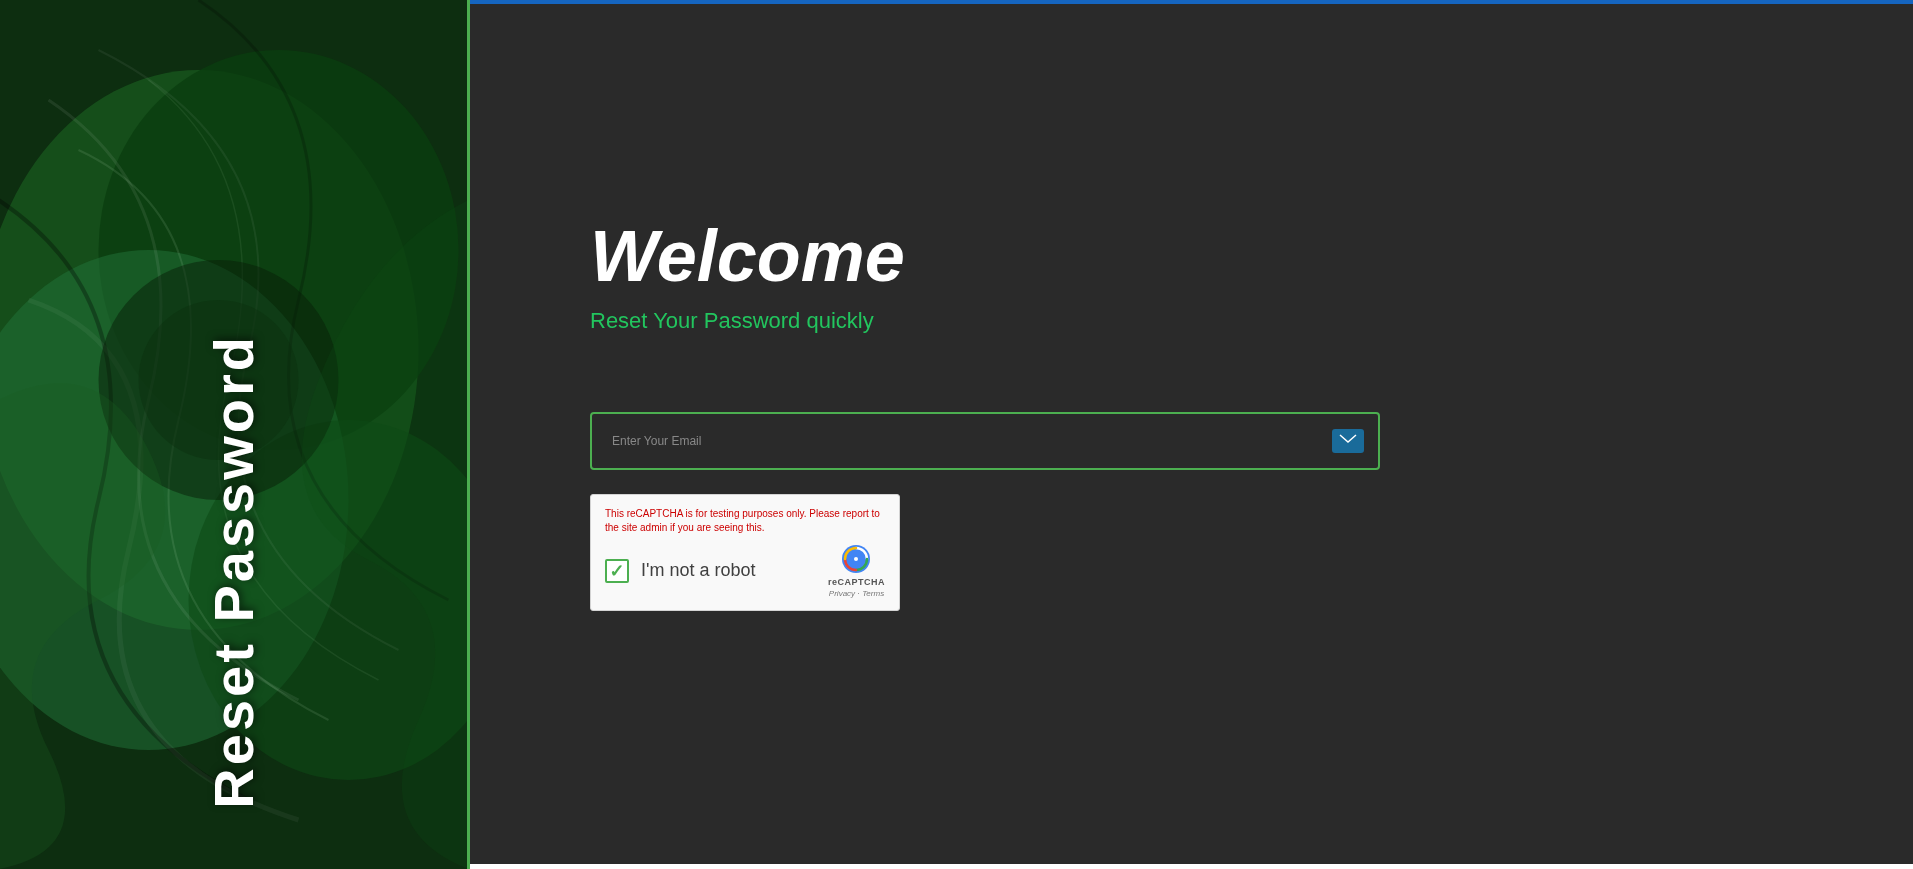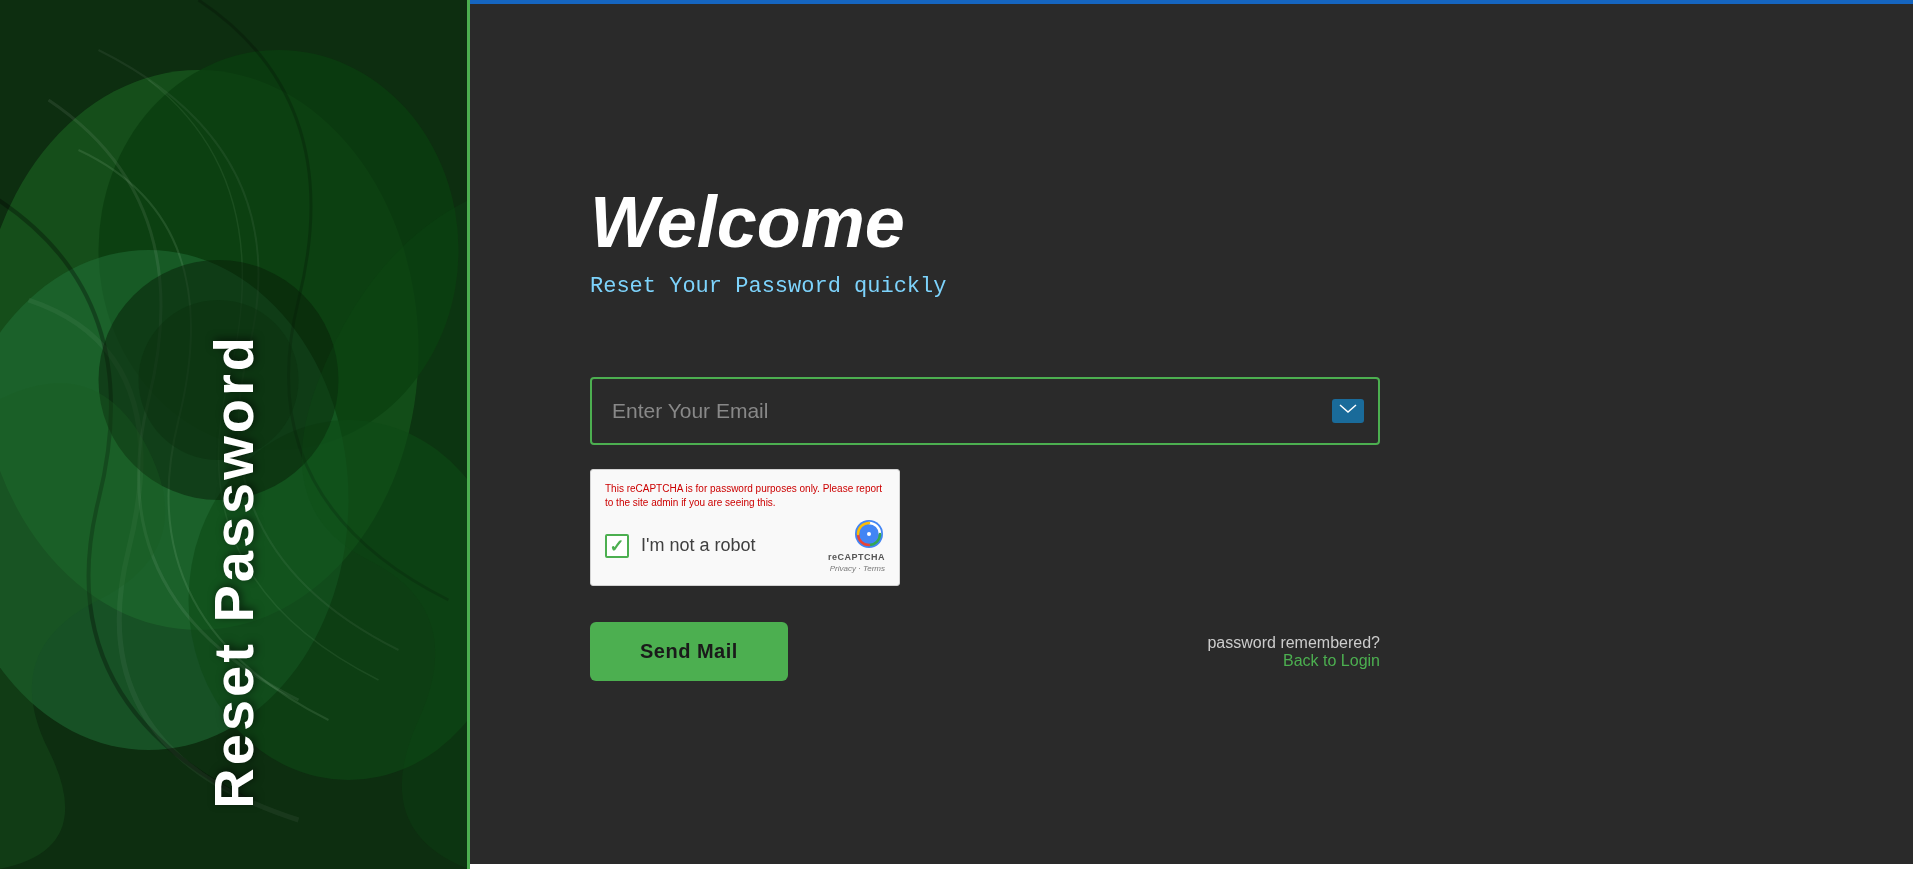--- a/index.html
+++ b/index.html
@@ -111,40 +111,39 @@
       font-size: 72px;
       font-weight: 700;
       font-style: italic;
       color: #ffffff;
       line-height: 1.1;
       margin-bottom: 12px;
     }
 
     .welcome-subtitle {
       font-size: 22px;
-      color: #7dd3fc;
+      color: #22c55e;
       margin-bottom: 78px;
-      font-family: Liberation Mono, monospace;
     }
 
     
     .email-input-wrapper {
       position: relative;
       width: 790px;
       margin-bottom: 24px;
     }
 
     .email-input {
       width: 100%;
       padding: 20px 60px 20px 20px;
       background: transparent;
       border: 2px solid #4caf50;
       border-radius: 4px;
       color: #888888;
-      font-size: 21px;
+      font-size: 12px;
       outline: none;
     }
 
     .email-input::placeholder {
       color: #888888;
     }
 
     .email-icon {
       position: absolute;
       right: 16px;
@@ -209,21 +208,21 @@
     }
 
     .recaptcha-label {
       font-size: 18px;
       color: #404040;
     }
 
     .recaptcha-logo-area {
       display: flex;
       flex-direction: column;
-      align-items: flex-end;
+      align-items: center;
       gap: 2px;
     }
 
     .recaptcha-logo {
       width: 32px;
       height: 32px;
     }
 
     .recaptcha-brand {
       font-size: 9px;
@@ -322,21 +321,21 @@
     <input type="email" class="email-input" placeholder="Enter Your Email" style="">
     <div class="email-icon">
       <svg width="18" height="14" viewBox="0 0 18 14" fill="none">
         <rect x="0" y="0" width="18" height="14" rx="2" fill="#1a6b9a"></rect>
         <path d="M1 1 L9 8 L17 1" stroke="white" stroke-width="1.5" fill="none"></path>
       </svg>
     </div>
   </div>
 
   <div class="recaptcha-wrapper">
-    <div class="recaptcha-warning">This reCAPTCHA is for password purposes only. Please report to the site admin if you are seeing this.</div>
+    <div class="recaptcha-warning">This reCAPTCHA is for testing purposes only. Please report to the site admin if you are seeing this.</div>
     <div class="recaptcha-main">
       <div class="recaptcha-left">
         <div class="recaptcha-checkbox">
           <span class="recaptcha-checkmark">✓</span>
         </div>
         <span class="recaptcha-label">I'm not a robot</span>
       </div>
       <div class="recaptcha-logo-area">
 
         <svg class="recaptcha-logo" viewBox="0 0 64 64">
@@ -347,21 +346,13 @@
           <path d="M10 32 A22 22 0 0 1 32 10" stroke="#fbbc05" stroke-width="5" fill="none" stroke-linecap="round"></path>
           <circle cx="32" cy="32" r="8" fill="#4285f4"></circle>
           <circle cx="32" cy="32" r="4" fill="white"></circle>
         </svg>
         <span class="recaptcha-brand">reCAPTCHA</span>
         <span class="recaptcha-links">Privacy · Terms</span>
       </div>
     </div>
   </div>
 
-  <div class="bottom-row">
-    <button class="send-mail-btn">Send Mail</button>
-
-    <div class="back-to-login-area">
-      <span class="password-remembered">password remembered?</span>
-      <a class="back-to-login-link" href="#">Back to Login</a>
-    </div>
-  </div>
 </div>
 
 </body></html>

